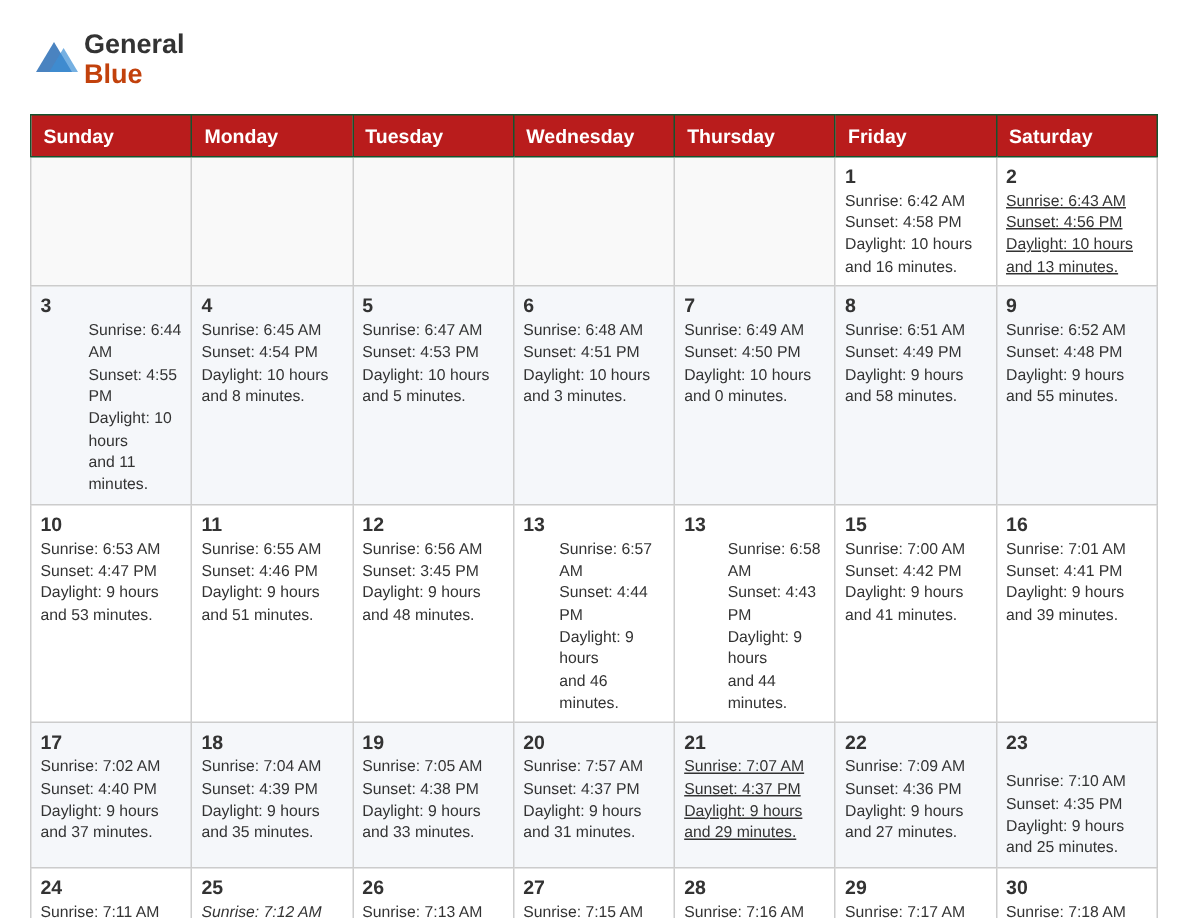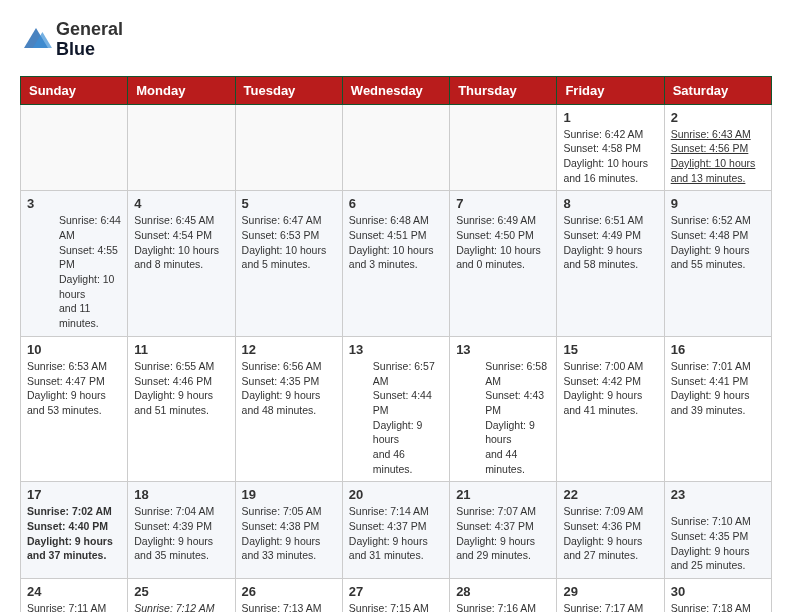--- a/index.html
+++ b/index.html
@@ -20,21 +20,21 @@
       display: flex;
       align-items: center;
       gap: 4px;
     }
     .logo-text {
       font-size: 18px;
       font-weight: bold;
       line-height: 1.1;
     }
     .logo-text .general { color: #333; }
-    .logo-text .blue { color: #0f172a; }
+    .logo-text .blue { color: #c2410c; }
     .logo-icon {
       width: 32px;
       height: 32px;
     }
     .title-block {
       text-align: right;
     }
     .month-year {
       font-size: 32px;
       font-weight: normal;
@@ -146,21 +146,21 @@
         <td>
           <span class="day-number">4</span>
           <div class="day-info" style="white-space: pre-line;">Sunrise: 6:45 AM
 Sunset: 4:54 PM
 Daylight: 10 hours
 and 8 minutes.</div>
         </td>
         <td>
           <span class="day-number">5</span>
           <div class="day-info" style="white-space: pre-line;">Sunrise: 6:47 AM
-Sunset: 6:53 PM
+Sunset: 4:53 PM
 Daylight: 10 hours
 and 5 minutes.</div>
         </td>
         <td>
           <span class="day-number">6</span>
           <div class="day-info" style="white-space: pre-line;">Sunrise: 6:48 AM
 Sunset: 4:51 PM
 Daylight: 10 hours
 and 3 minutes.</div>
         </td>
@@ -197,21 +197,21 @@
         <td>
           <span class="day-number">11</span>
           <div class="day-info" style="white-space: pre-line;">Sunrise: 6:55 AM
 Sunset: 4:46 PM
 Daylight: 9 hours
 and 51 minutes.</div>
         </td>
         <td>
           <span class="day-number">12</span>
           <div class="day-info" style="white-space: pre-line;">Sunrise: 6:56 AM
-Sunset: 4:35 PM
+Sunset: 3:45 PM
 Daylight: 9 hours
 and 48 minutes.</div>
         </td>
         <td>
           <span class="day-number">13</span>
           <div class="day-info" style="white-space: pre-line; margin-left: 24px;">Sunrise: 6:57 AM
 Sunset: 4:44 PM
 Daylight: 9 hours
 and 46 minutes.</div>
         </td>
@@ -233,49 +233,49 @@
           <span class="day-number">16</span>
           <div class="day-info" style="white-space: pre-line;">Sunrise: 7:01 AM
 Sunset: 4:41 PM
 Daylight: 9 hours
 and 39 minutes.</div>
         </td>
       </tr>
       <tr>
         <td>
           <span class="day-number">17</span>
-          <div class="day-info" style="white-space: pre-line; font-weight: bold;">Sunrise: 7:02 AM
+          <div class="day-info" style="white-space: pre-line;">Sunrise: 7:02 AM
 Sunset: 4:40 PM
 Daylight: 9 hours
 and 37 minutes.</div>
         </td>
         <td>
           <span class="day-number">18</span>
           <div class="day-info" style="white-space: pre-line;">Sunrise: 7:04 AM
 Sunset: 4:39 PM
 Daylight: 9 hours
 and 35 minutes.</div>
         </td>
         <td>
           <span class="day-number">19</span>
           <div class="day-info" style="white-space: pre-line;">Sunrise: 7:05 AM
 Sunset: 4:38 PM
 Daylight: 9 hours
 and 33 minutes.</div>
         </td>
         <td>
           <span class="day-number">20</span>
-          <div class="day-info" style="white-space: pre-line;">Sunrise: 7:14 AM
+          <div class="day-info" style="white-space: pre-line;">Sunrise: 7:57 AM
 Sunset: 4:37 PM
 Daylight: 9 hours
 and 31 minutes.</div>
         </td>
         <td>
           <span class="day-number">21</span>
-          <div class="day-info" style="white-space: pre-line;">Sunrise: 7:07 AM
+          <div class="day-info" style="white-space: pre-line; text-decoration: underline;">Sunrise: 7:07 AM
 Sunset: 4:37 PM
 Daylight: 9 hours
 and 29 minutes.</div>
         </td>
         <td>
           <span class="day-number">22</span>
           <div class="day-info" style="white-space: pre-line;">Sunrise: 7:09 AM
 Sunset: 4:36 PM
 Daylight: 9 hours
 and 27 minutes.</div>

